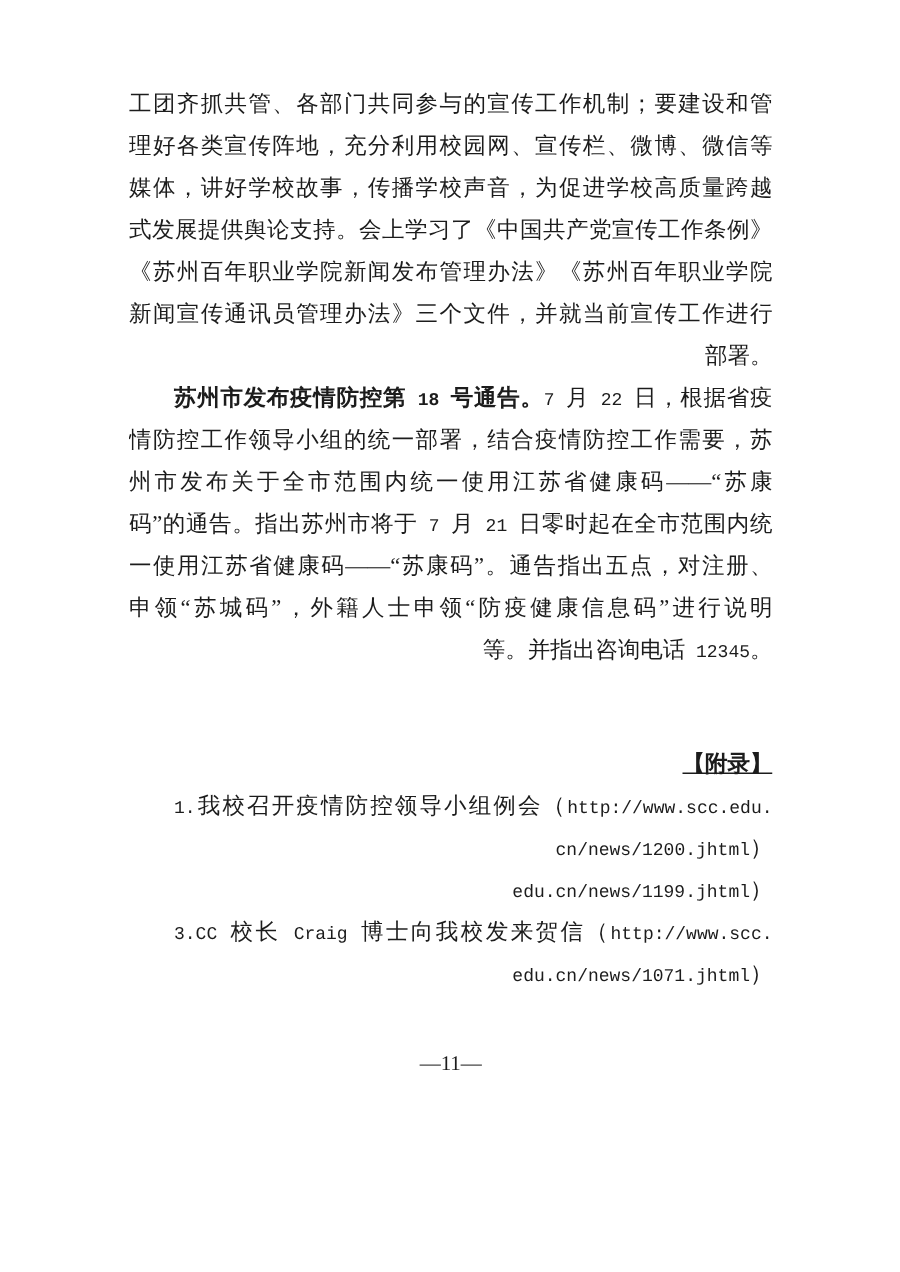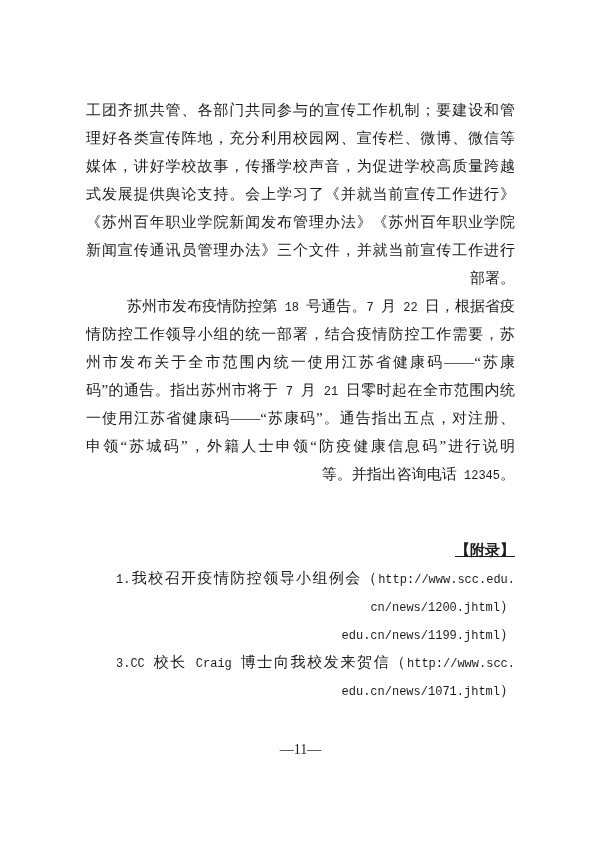--- a/index.html
+++ b/index.html
@@ -12,39 +12,38 @@
     width: 600px;
     height: 848px;
     background: #ffffff;
     font-family: "Liberation Serif", "DejaVu Serif", serif;
     color: #1c1c1c;
     overflow: hidden;
   }
   .content {
     margin-left: 86px;
     margin-right: 85px;
-    padding-top: 96px;
+    padding-top: 56px;
   }
   .line {
     font-size: 15px;
     line-height: 28px;
     height: 28px;
     overflow: hidden;
     text-align: right;
   }
   .line.j {
     text-align: justify;
     text-align-last: justify;
   }
   .line.ind {
     text-indent: 30px;
   }
   .bold {
-    font-weight: normal;
-    margin-left: 11px;
+    font-weight: bold;
   }
   .lat {
     font-family: "Liberation Mono", "DejaVu Sans Mono", monospace;
     font-size: 12px;
   }
   .appendix-heading {
     margin-top: 48px;
     font-weight: bold;
     text-decoration: underline;
   }
@@ -58,21 +57,21 @@
 </style>
 </head>
 <body>
 
 <div class="page">
   <div class="content">
     <div id="body-text">
         <div class="line j"><span>工团齐抓共管、各部门共同参与的宣传工作机制；要建设和管</span></div>
         <div class="line j"><span>理好各类宣传阵地，充分利用校园网、宣传栏、微博、微信等</span></div>
         <div class="line j"><span>媒体，讲好学校故事，传播学校声音，为促进学校高质量跨越</span></div>
-        <div class="line j"><span>式发展提供舆论支持。会上学习了《并就当前宣传工作进行》</span></div>
+        <div class="line j"><span>式发展提供舆论支持。会上学习了《中国共产党宣传工作条例》</span></div>
         <div class="line j"><span>《苏州百年职业学院新闻发布管理办法》《苏州百年职业学院</span></div>
         <div class="line j"><span>新闻宣传通讯员管理办法》三个文件，并就当前宣传工作进行</span></div>
         <div class="line"><span>部署。</span></div>
         <div class="line j ind"><span class="bold">苏州市发布疫情防控第<span class="lat"> 18 </span>号通告。</span><span><span class="lat">7 </span>月<span class="lat"> 22 </span>日，根据省疫</span></div>
         <div class="line j"><span>情防控工作领导小组的统一部署，结合疫情防控工作需要，苏</span></div>
         <div class="line j"><span>州市发布关于全市范围内统一使用江苏省健康码——“苏康</span></div>
         <div class="line j"><span>码”的通告。指出苏州市将于<span class="lat"> 7 </span>月<span class="lat"> 21 </span>日零时起在全市范围内统</span></div>
         <div class="line j"><span>一使用江苏省健康码——“苏康码”。通告指出五点，对注册、</span></div>
         <div class="line j"><span>申领“苏城码”，外籍人士申领“防疫健康信息码”进行说明</span></div>
         <div class="line"><span>等。并指出咨询电话<span class="lat"> 12345</span>。</span></div>

